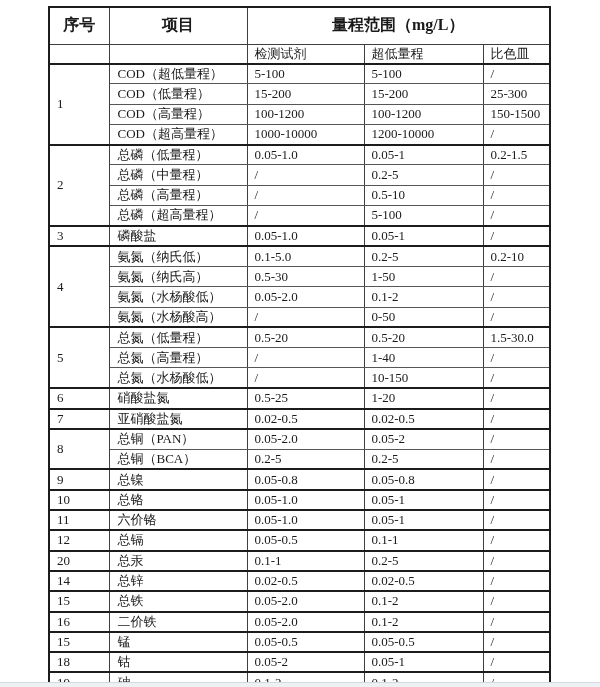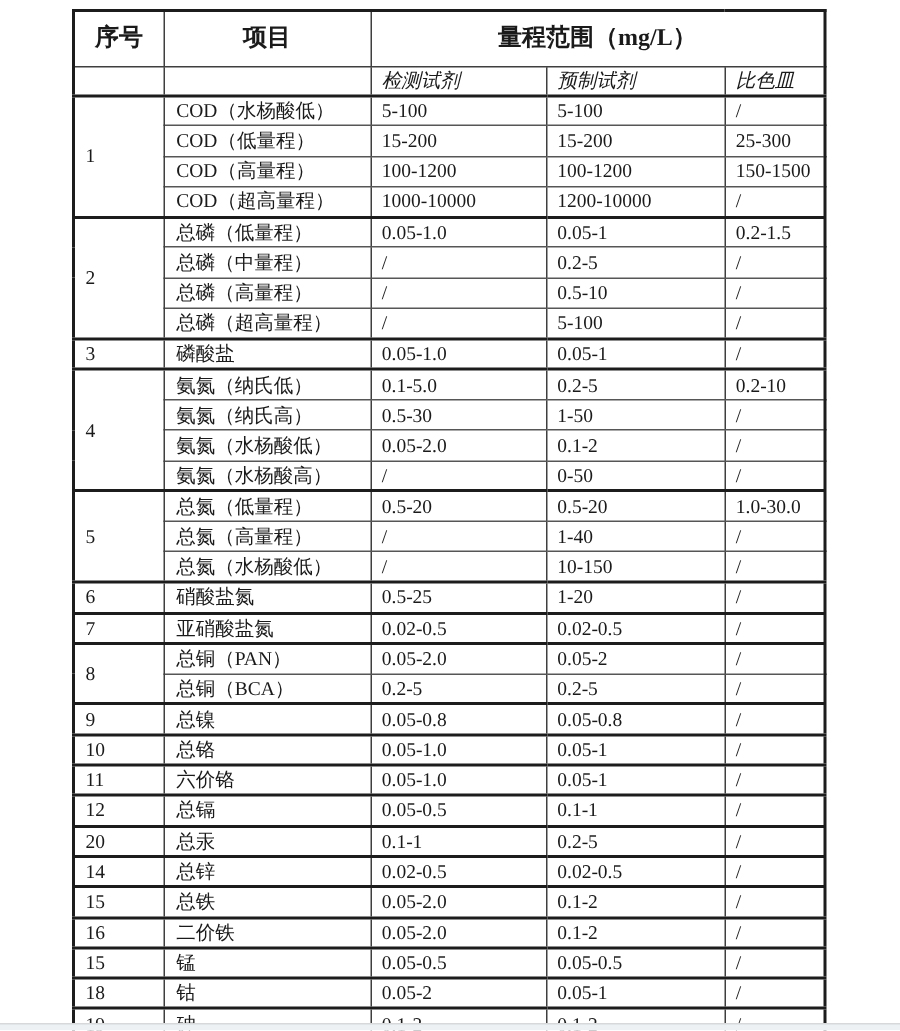--- a/index.html
+++ b/index.html
@@ -39,21 +39,20 @@
     vertical-align: middle;
     border-bottom: 1px solid #3f3f3f;
   }
   .range-table thead tr.sub-header th {
     height: 19px;
     font-size: 13px;
     font-weight: normal;
     text-align: left;
     vertical-align: middle;
     padding-left: 7px;
-    font-style: italic;
   }
   .range-table tbody td {
     height: 20.3px;
     font-size: 13px;
     text-align: left;
     vertical-align: middle;
     padding-left: 7px;
   }
   .range-table tbody td.c-item { padding-left: 8px; }
   
@@ -84,28 +83,28 @@
     <thead>
       <tr class="main-header">
         <th>序号</th>
         <th>项目</th>
         <th colspan="3">量程范围（mg/L）</th>
       </tr>
       <tr class="sub-header">
         <th></th>
         <th></th>
         <th>检测试剂</th>
-        <th>预制试剂</th>
+        <th>超低量程</th>
         <th>比色皿</th>
       </tr>
     </thead>
     <tbody id="table-body">
         <tr class="group-start">
           <td class="c-no" rowspan="4">1</td>
-          <td class="c-item">COD（水杨酸低）</td>
+          <td class="c-item">COD（超低量程）</td>
           <td class="c-test">5-100</td>
           <td class="c-premade">5-100</td>
           <td class="c-cuvette">/</td>
         </tr>
         <tr>
           <td class="c-item">COD（低量程）</td>
           <td class="c-test">15-200</td>
           <td class="c-premade">15-200</td>
           <td class="c-cuvette">25-300</td>
         </tr>
@@ -176,21 +175,21 @@
           <td class="c-item">氨氮（水杨酸高）</td>
           <td class="c-test">/</td>
           <td class="c-premade">0-50</td>
           <td class="c-cuvette">/</td>
         </tr>
         <tr class="group-start">
           <td class="c-no" rowspan="3">5</td>
           <td class="c-item">总氮（低量程）</td>
           <td class="c-test">0.5-20</td>
           <td class="c-premade">0.5-20</td>
-          <td class="c-cuvette">1.0-30.0</td>
+          <td class="c-cuvette">1.5-30.0</td>
         </tr>
         <tr>
           <td class="c-item">总氮（高量程）</td>
           <td class="c-test">/</td>
           <td class="c-premade">1-40</td>
           <td class="c-cuvette">/</td>
         </tr>
         <tr>
           <td class="c-item">总氮（水杨酸低）</td>
           <td class="c-test">/</td>

